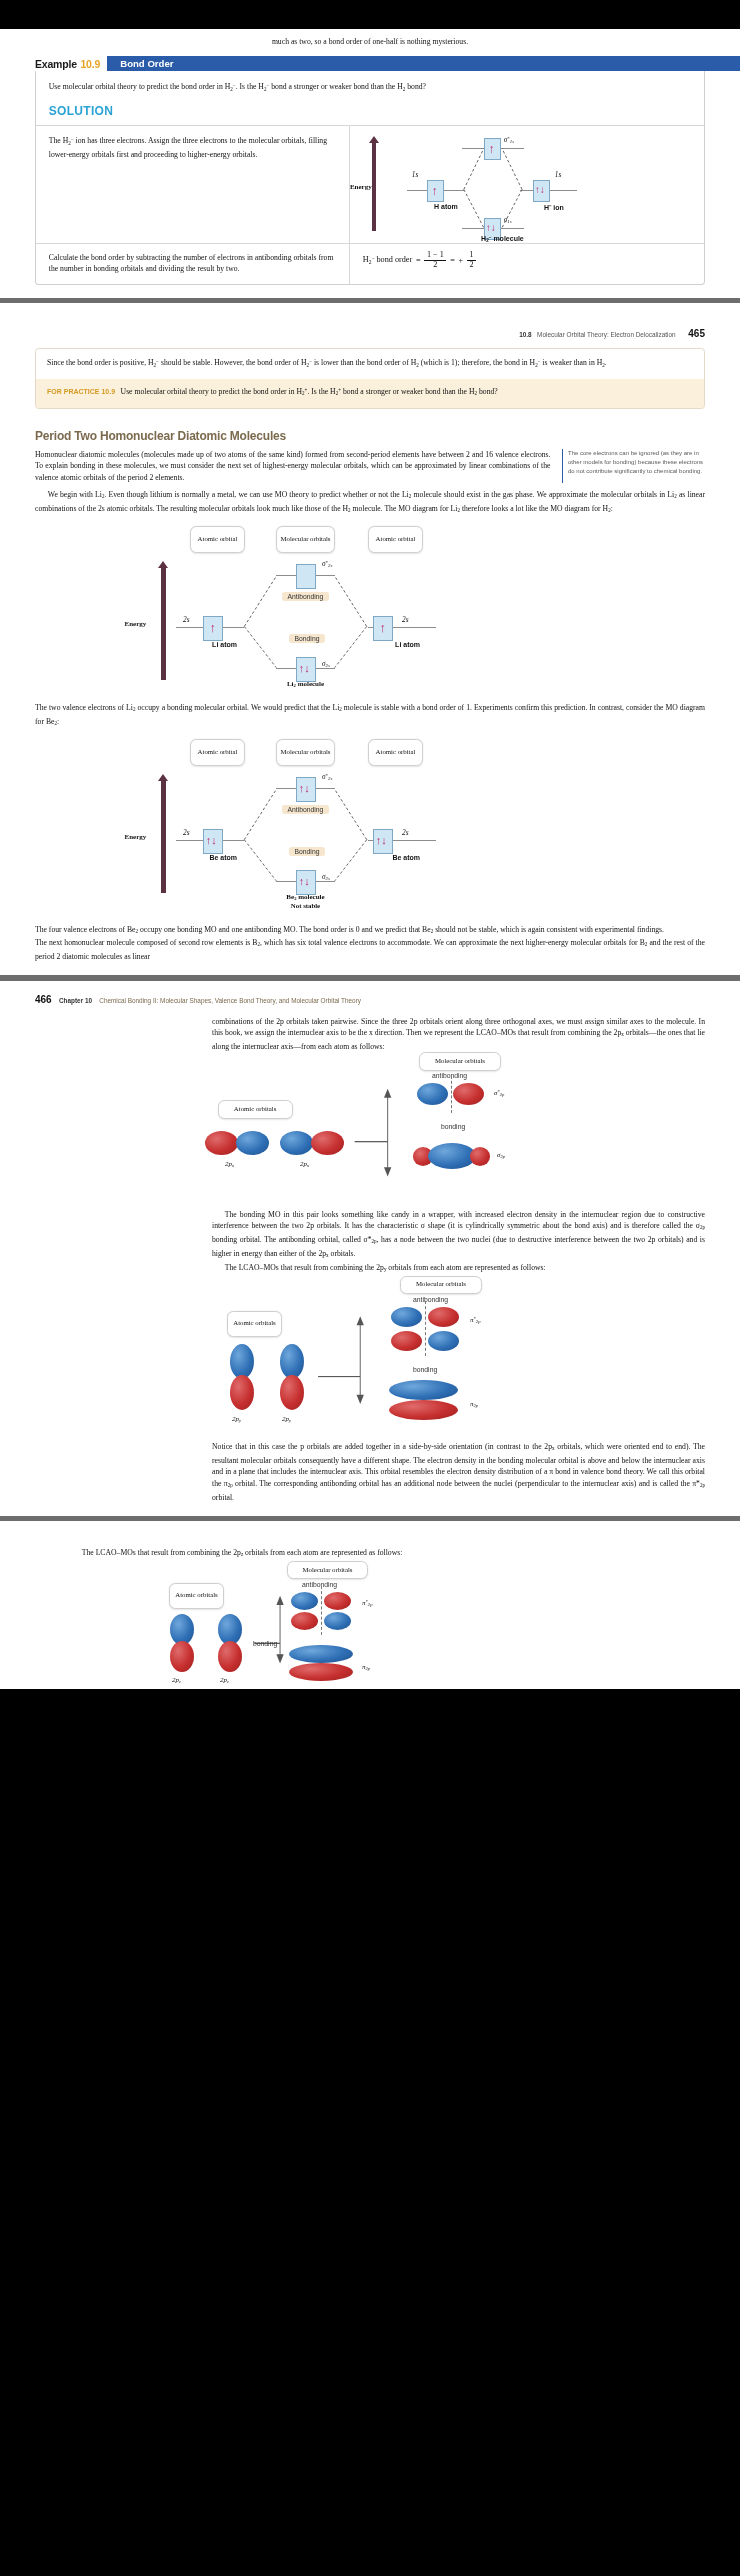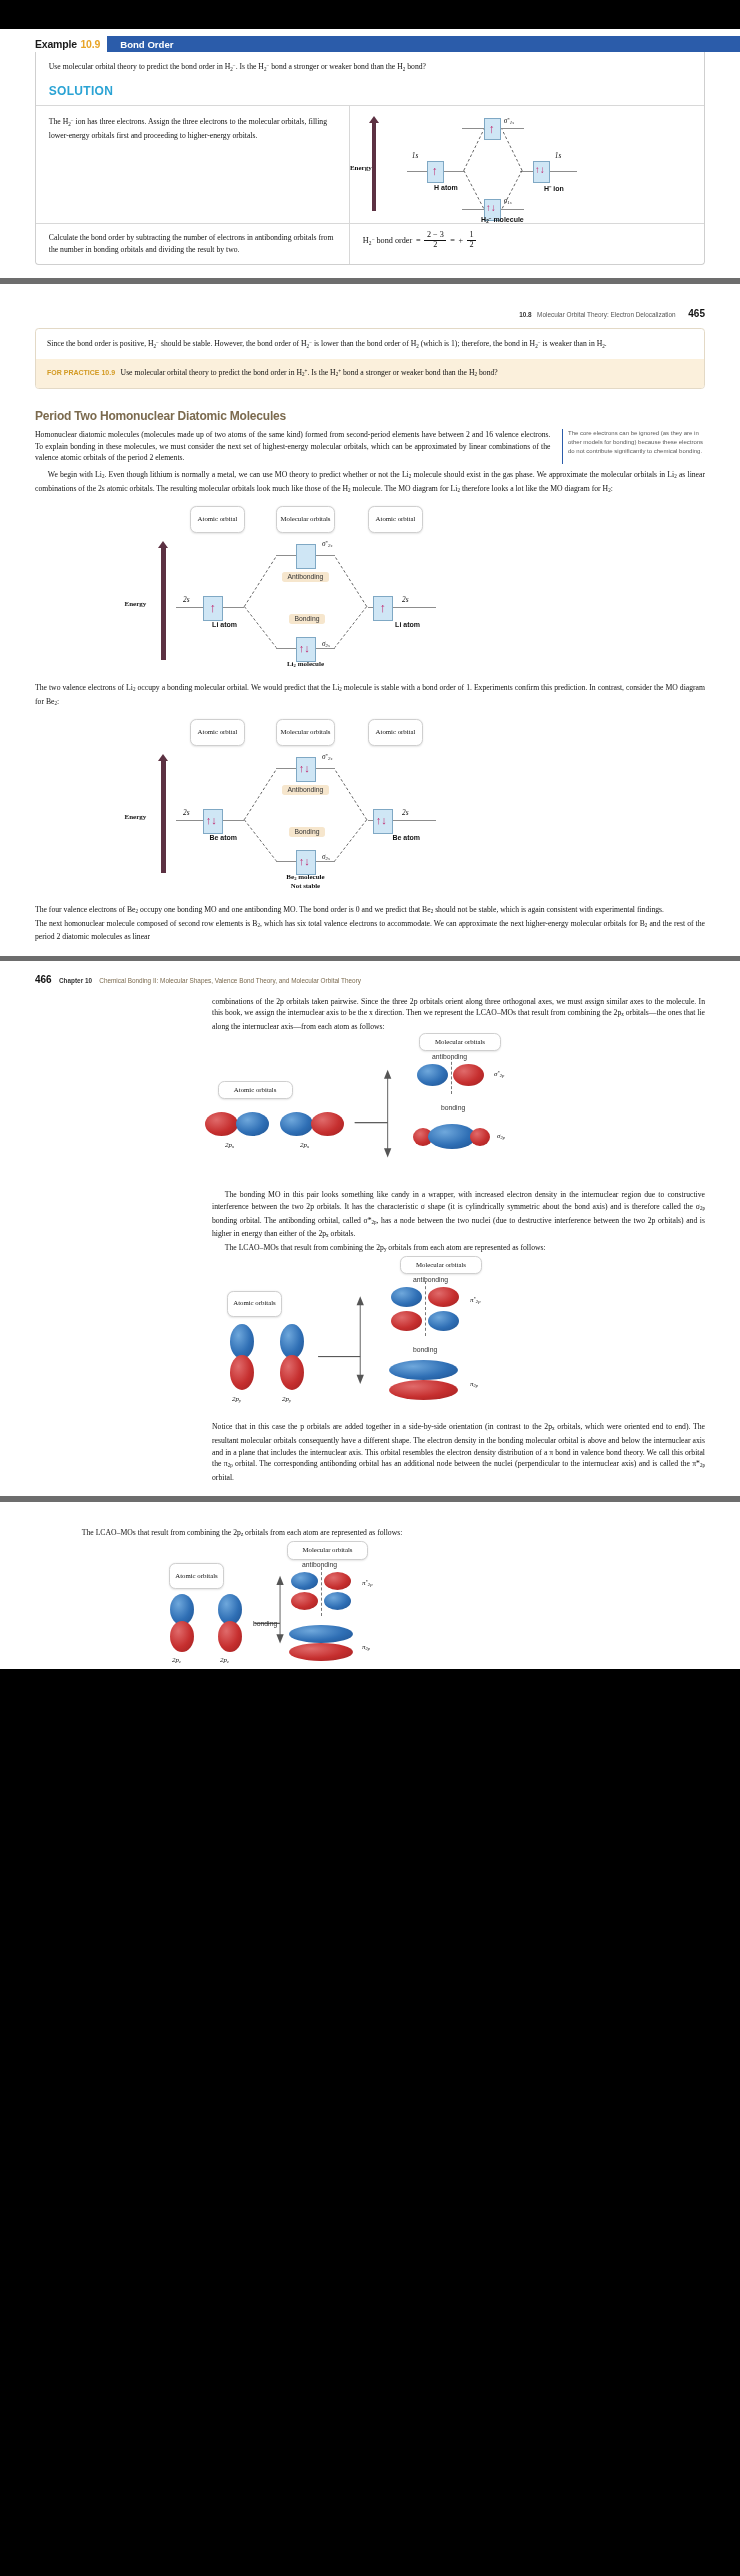--- a/index.html
+++ b/index.html
@@ -95,20 +95,21 @@
   .ind{text-indent:12.8px;}
 </style>
 </head>
 <body>
 
 <div class="blackbar" style="height:29px;"></div>
 
 <div class="page">
   <div class="sheet" style="padding:7.3px 0 12.8px 0;">
 
+    <div class="body-txt" style="text-align:center;padding:0 35px 8.2px 35px;">much as two, so a bond order of one-half is nothing mysterious.</div>
 
     <div class="ex-head">
       <div class="lbl">
         <span>Example</span>
         <span class="num">10.9</span>
       </div>
       <div class="ttl">Bond Order</div>
     </div>
 
     <div class="ex-box">
@@ -163,21 +164,21 @@
         </div>
       </div>
 
       <div class="ex-row">
         <div class="ex-left body-txt nj">Calculate the bond order by subtracting the number of electrons in antibonding orbitals from the number in bonding orbitals and dividing the result by two.</div>
         <div class="ex-right">
           <div class="bo-eq">
             <span>H<sub>2</sub><sup>−</sup>&nbsp;bond order</span>
             <span>=</span>
             <span class="frac">
-              <span class="n">2 − 3</span>
+              <span class="n">1 − 1</span>
               <span class="d">2</span>
             </span>
             <span>=</span>
             <span>+</span>
             <span class="frac">
               <span class="n">1</span>
               <span class="d">2</span>
             </span>
           </div>
         </div>

